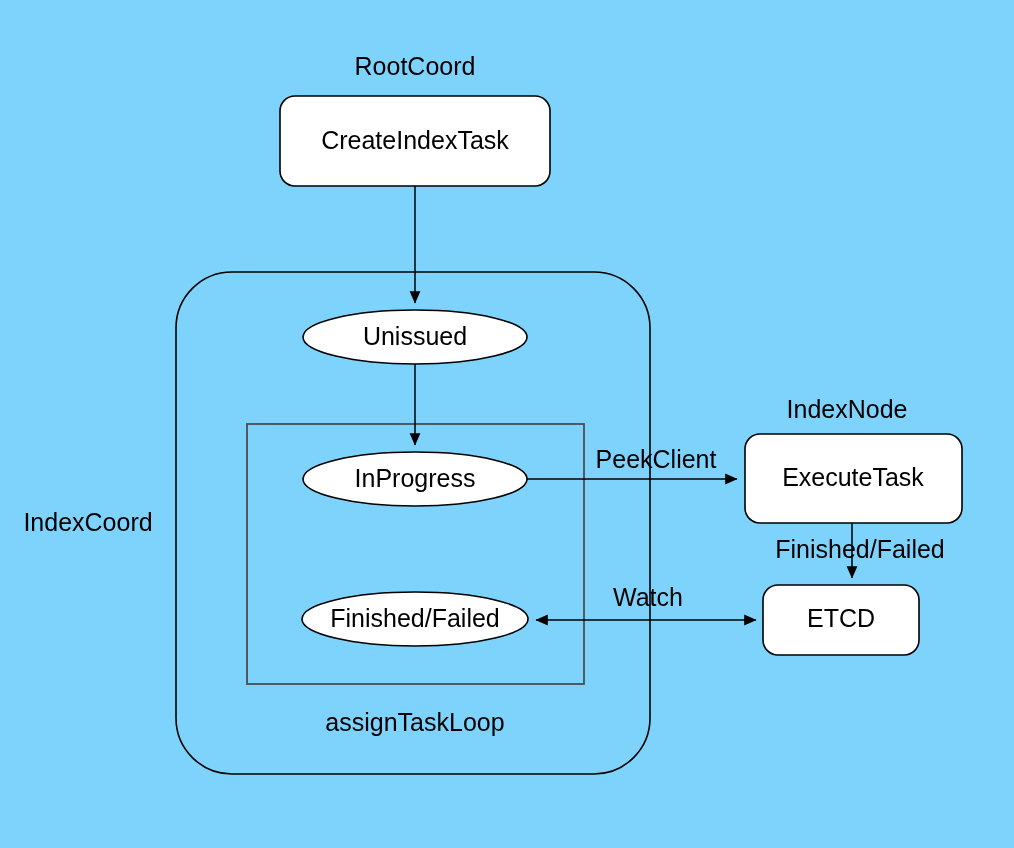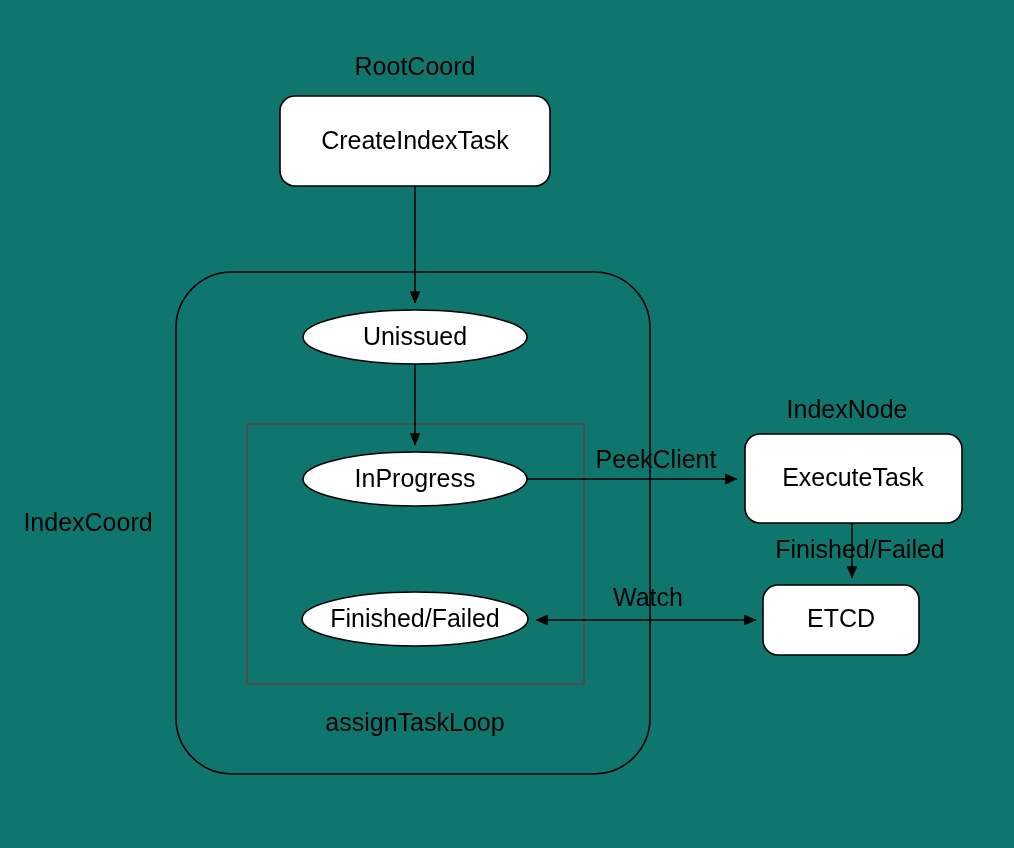--- a/index.html
+++ b/index.html
@@ -9,21 +9,21 @@
     background: #ffffff;
   }
   body {
     font-family: "Liberation Sans", sans-serif;
     color: #000000;
   }
   #diagram-root {
     position: relative;
     width: 1014px;
     height: 848px;
-    background: #0f766e;
+    background: #7dd3fc;
     overflow: hidden;
   }
   #diagram-svg {
     position: absolute;
     top: 0;
     left: 0;
     width: 1014px;
     height: 848px;
     display: block;
   }

